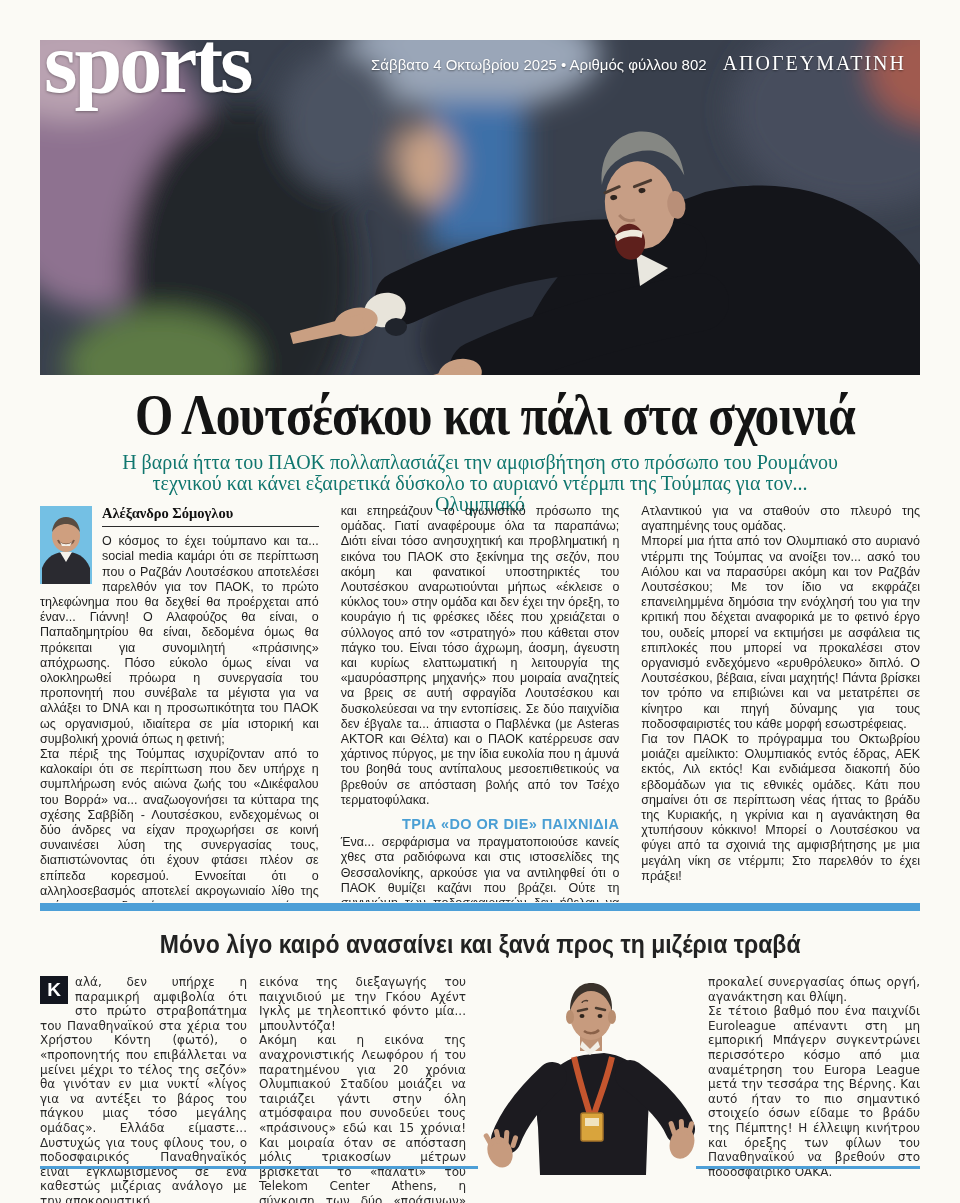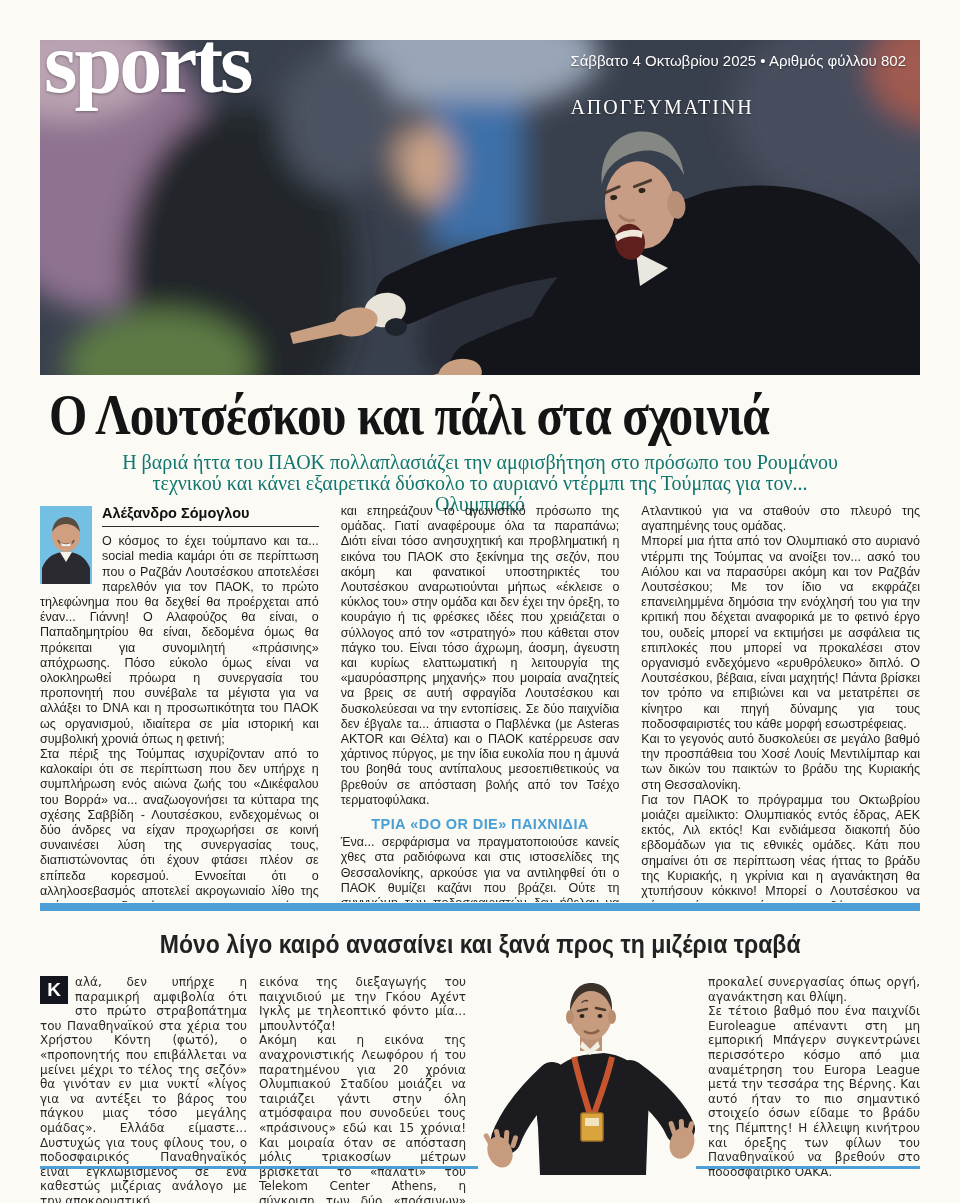--- a/index.html
+++ b/index.html
@@ -13,49 +13,48 @@
   
   .hero { position:absolute; left:40px; top:40px; width:880px; height:335px; overflow:hidden; background:#343a46; }
   .hero svg { display:block; }
   .logo {
     position:absolute; left:4px; top:-20px; color:#fff;
     font-family:"Liberation Serif", serif; font-weight:bold;
     font-size:86px; letter-spacing:-3px; line-height:1;
     text-shadow:0 1px 3px rgba(0,0,0,.35);
   }
   .masthead-line {
-    position:absolute; right:14px; top:12px; display:flex; align-items:baseline; gap:27px; color:#fff;
+    position:absolute; right:14px; top:12px; display:flex; align-items:baseline; gap:16px; color:#fff;
     text-shadow:0 1px 2px rgba(0,0,0,.45);
-    flex-direction:column;
   }
   .dateline { font-size:15px; }
   .paper-name { font-family:"Liberation Serif", serif; font-weight:normal; font-size:20px; letter-spacing:2px; }
 
   
-  .headline { position:absolute; left:0; top:383px; width:896px; text-align:left; }
+  .headline { position:absolute; left:8px; top:383px; width:896px; text-align:right; }
   .headline > span {
     display:inline-block; font-family:"Liberation Serif", serif; font-weight:bold;
     font-size:56px; color:#141414; letter-spacing:-1px;
     transform:scaleX(.88); transform-origin:center;
     white-space:nowrap;
   }
   .subheadline {
     position:absolute; left:105px; top:452px; width:750px; text-align:center;
     font-family:"Liberation Serif", serif; font-size:20px; line-height:21px; color:#0f766e;
   }
 
   
   .cols { position:absolute; left:40px; top:504px; width:880px; height:398px; display:flex; gap:22px; overflow:hidden; }
   .col { flex:1 1 0; font-size:12.5px; line-height:15.2px; text-align:justify; }
   .col p { margin:0; }
   .author-photo { float:left; width:52px; height:78px; margin:2px 10px 4px 0; background:#74c0e4; }
   .byline-label { font-size:11.5px; letter-spacing:1.5px; color:#79b9dc; padding-top:3px; }
-  .byline-name { font-size:14.5px; font-weight:bold; color:#111; margin-top:2px; }
+  .byline-name { font-size:14.5px; font-weight:bold; color:#111; margin-top:2px;font-family:Liberation Serif, serif; }
   .byline-rule { border:0; border-bottom:1.5px solid #2b2b2b; margin:5px 0 7px 0; }
-  .col-subhead { color:#4A9FD4; font-weight:bold; font-size:14.5px; letter-spacing:.4px; margin:9px 0 3px 0; text-align:center; }
+  .col-subhead { color:#4A9FD4; font-weight:bold; font-size:14.5px; letter-spacing:.4px; margin:9px 0 3px 0; text-align:right; }
 
   
   .sep-band { position:absolute; left:40px; top:903px; width:880px; height:8px; background:#4D9FD7; }
   .bottom-rule { position:absolute; left:40px; top:1166px; width:880px; height:2.5px; background:#4D9FD7; }
 
   
   .a2-headline { position:absolute; left:0; top:930px; width:960px; text-align:center; }
   .a2-headline > span {
     display:inline-block; font-weight:bold; font-size:25px; color:#222;
     transform:scaleX(.92); transform-origin:center; white-space:nowrap;
@@ -172,21 +171,20 @@
       <p>Στα πέριξ της Τούμπας ισχυρίζονταν από το καλοκαίρι ότι σε περίπτωση που δεν υπήρχε η συμπλήρωση ενός αιώνα ζωής του «Δικέφαλου του Βορρά» να... αναζωογονήσει τα κύτταρα της σχέσης Σαββίδη - Λουτσέσκου, ενδεχομένως οι δύο άνδρες να είχαν προχωρήσει σε κοινή συναινέσει λύση της συνεργασίας τους, διαπιστώνοντας ότι έχουν φτάσει πλέον σε επίπεδα κορεσμού. Εννοείται ότι ο αλληλοσεβασμός αποτελεί ακρογωνιαίο λίθο της σχέσης του ιδιοκτήτη με τον προπονητή του ΠΑΟΚ, αν και καμιά φορά τα έντονα συναισθήματά τους θολώνουν κάπως την κρίση τους</p>
     </div>
     <div class="col">
       <p>και επηρεάζουν το αγωνιστικό πρόσωπο της ομάδας. Γιατί αναφέρουμε όλα τα παραπάνω; Διότι είναι τόσο ανησυχητική και προβληματική η εικόνα του ΠΑΟΚ στο ξεκίνημα της σεζόν, που ακόμη και φανατικοί υποστηρικτές του Λουτσέσκου αναρωτιούνται μήπως «έκλεισε ο κύκλος του» στην ομάδα και δεν έχει την όρεξη, το κουράγιο ή τις φρέσκες ιδέες που χρειάζεται ο σύλλογος από τον «στρατηγό» που κάθεται στον πάγκο του. Είναι τόσο άχρωμη, άοσμη, άγευστη και κυρίως ελαττωματική η λειτουργία της «μαυρόασπρης μηχανής» που μοιραία αναζητείς να βρεις σε αυτή σφραγίδα Λουτσέσκου και δυσκολεύεσαι να την εντοπίσεις. Σε δύο παιχνίδια δεν έβγαλε τα... άπιαστα ο Παβλένκα (με Asteras AKTOR και Θέλτα) και ο ΠΑΟΚ κατέρρευσε σαν χάρτινος πύργος, με την ίδια ευκολία που η άμυνά του βοηθά τους αντίπαλους μεσοεπιθετικούς να βρεθούν σε απόσταση βολής από τον Τσέχο τερματοφύλακα.</p>
       <div class="col-subhead">ΤΡΙΑ «DO OR DIE» ΠΑΙΧΝΙΔΙΑ</div>
       <p>Ένα... σερφάρισμα να πραγματοποιούσε κανείς χθες στα ραδιόφωνα και στις ιστοσελίδες της Θεσσαλονίκης, αρκούσε για να αντιληφθεί ότι ο ΠΑΟΚ θυμίζει καζάνι που βράζει. Ούτε τη συγγνώμη των ποδοσφαιριστών δεν ήθελαν να ακούσουν το βράδυ της Πέμπτης στο Βίγκο οι ταξιδιώτες που βρέθηκαν στην ακτή του</p>
     </div>
     <div class="col">
       <p>Ατλαντικού για να σταθούν στο πλευρό της αγαπημένης τους ομάδας.</p>
       <p>Μπορεί μια ήττα από τον Ολυμπιακό στο αυριανό ντέρμπι της Τούμπας να ανοίξει τον... ασκό του Αιόλου και να παρασύρει ακόμη και τον Ραζβάν Λουτσέσκου; Με τον ίδιο να εκφράζει επανειλημμένα δημόσια την ενόχλησή του για την κριτική που δέχεται αναφορικά με το φετινό έργο του, ουδείς μπορεί να εκτιμήσει με ασφάλεια τις επιπλοκές που μπορεί να προκαλέσει στον οργανισμό ενδεχόμενο «ερυθρόλευκο» διπλό. Ο Λουτσέσκου, βέβαια, είναι μαχητής! Πάντα βρίσκει τον τρόπο να επιβιώνει και να μετατρέπει σε κίνητρο και πηγή δύναμης για τους ποδοσφαιριστές του κάθε μορφή εσωστρέφειας.</p>
-      <p>Και το γεγονός αυτό δυσκολεύει σε μεγάλο βαθμό την προσπάθεια του Χοσέ Λουίς Μεντιλίμπαρ και των δικών του παικτών το βράδυ της Κυριακής στη Θεσσαλονίκη.</p>
       <p>Για τον ΠΑΟΚ το πρόγραμμα του Οκτωβρίου μοιάζει αμείλικτο: Ολυμπιακός εντός έδρας, ΑΕΚ εκτός, Λιλ εκτός! Και ενδιάμεσα διακοπή δύο εβδομάδων για τις εθνικές ομάδες. Κάτι που σημαίνει ότι σε περίπτωση νέας ήττας το βράδυ της Κυριακής, η γκρίνια και η αγανάκτηση θα χτυπήσουν κόκκινο! Μπορεί ο Λουτσέσκου να φύγει από τα σχοινιά της αμφισβήτησης με μια μεγάλη νίκη σε ντέρμπι; Στο παρελθόν το έχει πράξει!</p>
     </div>
   </div>
 
   <div class="sep-band"></div>
 
   <div class="a2-headline">
     <span>Μόνο λίγο καιρό ανασαίνει και ξανά προς τη μιζέρια τραβά</span>
   </div>
 

